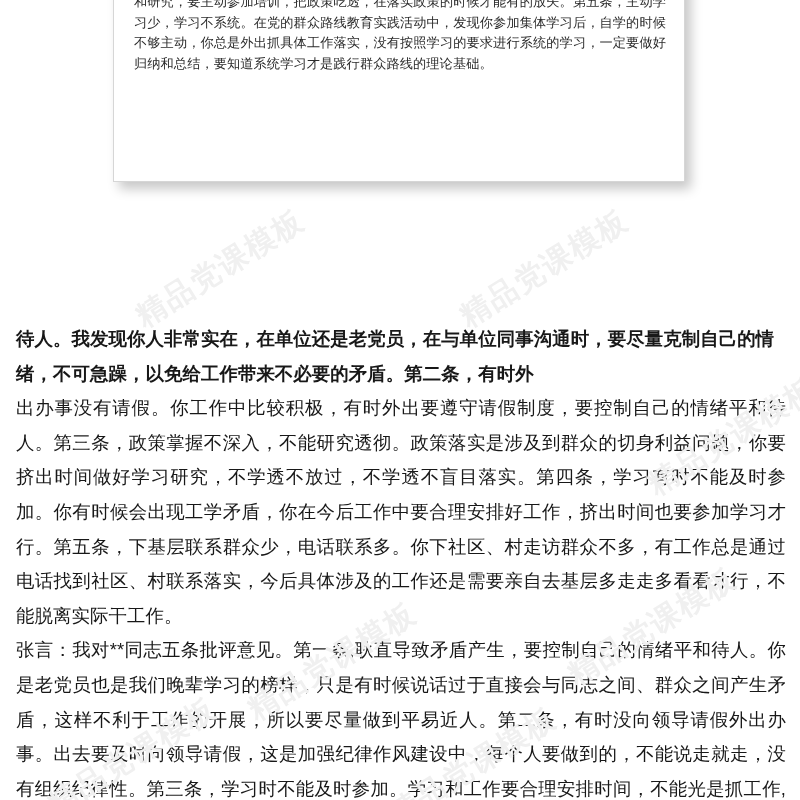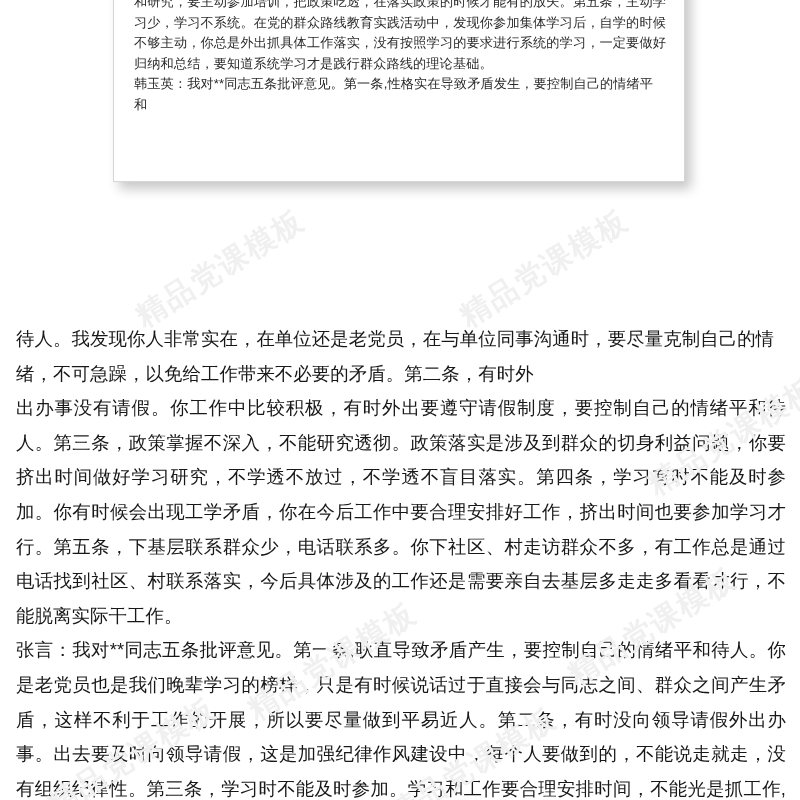--- a/index.html
+++ b/index.html
@@ -90,29 +90,29 @@
     font-size: 18.4px;
     line-height: 34.6px;
     color: #181818;
     text-align: justify;
     text-justify: inter-character;
     letter-spacing: 0.1px;
     box-sizing: border-box;
   }
   .page-body p.ragged {
     text-align: left;
+    font-weight: bold;
   }
 </style>
 </head>
 <body>
 
 <div class="doc-card">
   <div class="doc-card-inner">
     <p>战胜挑战，坚决抵制社会上的不良思想的侵蚀。第二条，下村入户少，电话联系多。我在工作中发现你一般是打电话联系群众比较多，实际调查入户少，总是群众来找才下去，不来也不主动联系，能电话说的就不去家里看看实际，这样有脱离群众的倾向，还是及早发现及早改正才行。第三条，有时外出办事不同领导请假。你要加强纪律作风学习，在单位里也是老同志了，更要起到表率的作用。第四条，政策研究不深入。对于新政策出台后，要深入学习和研究，要主动参加培训，把政策吃透，在落实政策的时候才能有的放矢。第五条，主动学习少，学习不系统。在党的群众路线教育实践活动中，发现你参加集体学习后，自学的时候不够主动，你总是外出抓具体工作落实，没有按照学习的要求进行系统的学习，一定要做好归纳和总结，要知道系统学习才是践行群众路线的理论基础。</p>
-    <p class="last-line">韩玉英：我对**同志五条批评意见。第一条,性格实在导致矛盾发生，要控制自己的情绪平和</p>
   </div>
 </div>
 
 <div class="page-body">
   <p class="ragged">待人。我发现你人非常实在，在单位还是老党员，在与单位同事沟通时，要尽量克制自己的情绪，不可急躁，以免给工作带来不必要的矛盾。第二条，有时外</p>
   <p>出办事没有请假。你工作中比较积极，有时外出要遵守请假制度，要控制自己的情绪平和待人。第三条，政策掌握不深入，不能研究透彻。政策落实是涉及到群众的切身利益问题，你要挤出时间做好学习研究，不学透不放过，不学透不盲目落实。第四条，学习有时不能及时参加。你有时候会出现工学矛盾，你在今后工作中要合理安排好工作，挤出时间也要参加学习才行。第五条，下基层联系群众少，电话联系多。你下社区、村走访群众不多，有工作总是通过电话找到社区、村联系落实，今后具体涉及的工作还是需要亲自去基层多走走多看看才行，不能脱离实际干工作。</p>
   <p>张言：我对**同志五条批评意见。第一条,耿直导致矛盾产生，要控制自己的情绪平和待人。你是老党员也是我们晚辈学习的榜样，只是有时候说话过于直接会与同志之间、群众之间产生矛盾，这样不利于工作的开展，所以要尽量做到平易近人。第二条，有时没向领导请假外出办事。出去要及时向领导请假，这是加强纪律作风建设中，每个人要做到的，不能说走就走，没有组织纪律性。第三条，学习时不能及时参加。学习和工作要合理安排时间，不能光是抓工作,不及时参加学习，那样就容易形成理论和实际两层皮。第四条，政策把握不深入，不能研究透彻。政策学习要深入理解，多请教，多咨询，不要只盯着表面的政策，要把实际工作涉及到的情况——研究好，保证落实政策准确无误。第五条，下基层联系群众少，电话</p>
 </div>
 
 <div class="watermark-layer">

